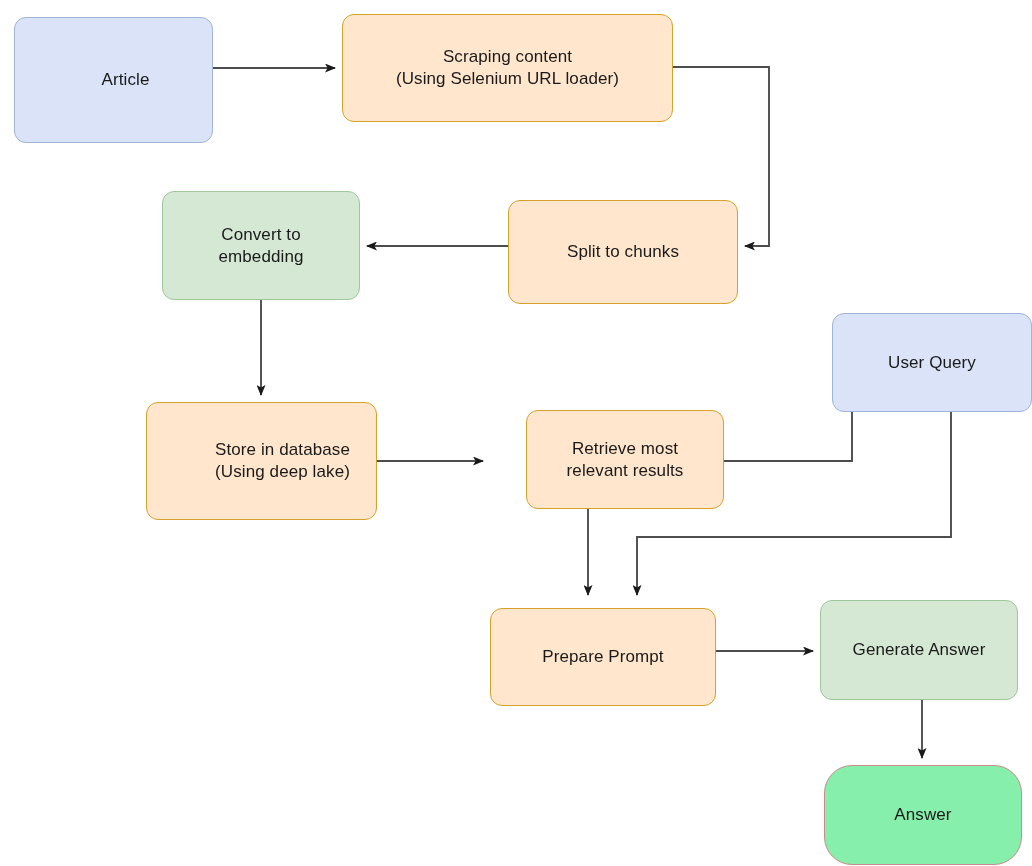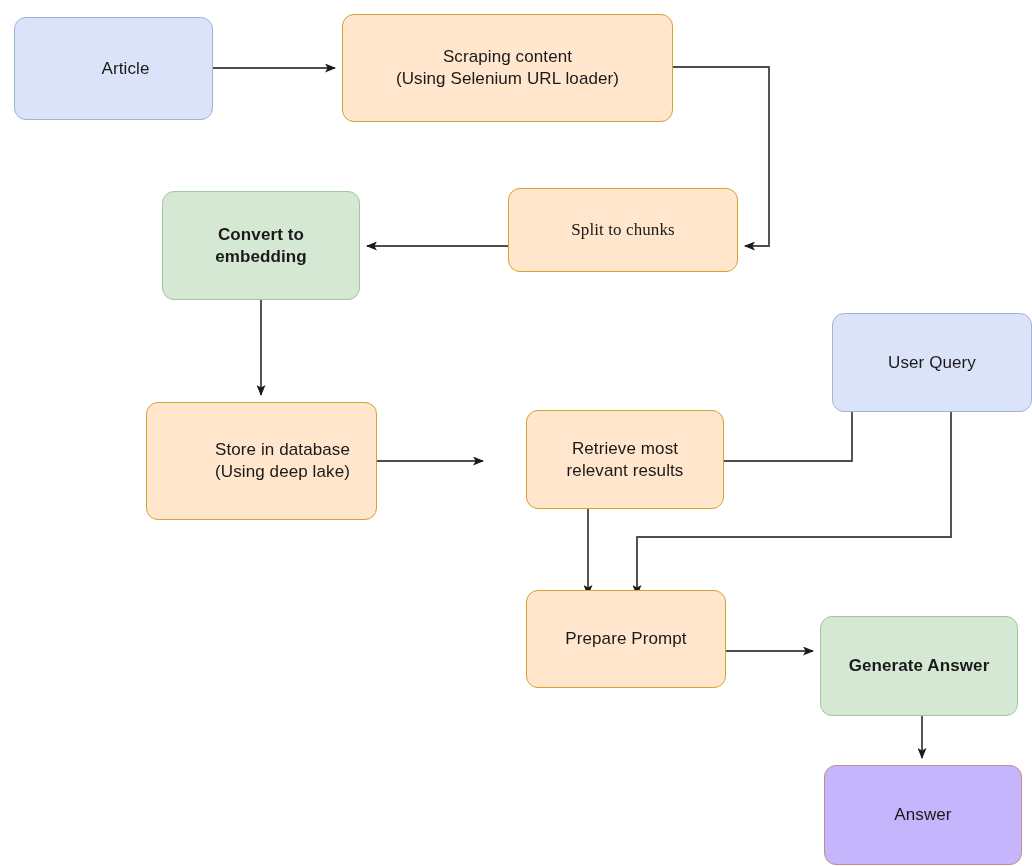--- a/index.html
+++ b/index.html
@@ -41,22 +41,22 @@
   .node-label {
     font-size: 17px;
     line-height: 22px;
     color: #1a1a1a;
     white-space: pre-line;
     padding: 0 8px;
     letter-spacing: 0.1px;
   }
   .fill-blue   { background: #dae3f7; border-color: #9fb4d9; }
   .fill-orange { background: #ffe6cc; border-color: #d6a22b; }
-  .fill-green  { background: #d5e8d4; border-color: #9fc79b; font-weight: bold; }
-  .fill-red    { background: #c4b5fd; border-color: #c98b8b; }
+  .fill-green  { background: #d5e8d4; border-color: #9fc79b; }
+  .fill-red    { background: #86efac; border-color: #c98b8b; border-radius: 28px; }
 </style>
 </head>
 <body>
 
 <div id="diagram-canvas">
 
   <svg id="edge-layer" viewBox="0 0 1032 866" width="1032" height="866" xmlns="http://www.w3.org/2000/svg">
     <defs>
       <marker id="arrowhead" markerWidth="11" markerHeight="9" refX="10" refY="4.5" orient="auto" markerUnits="userSpaceOnUse">
         <path d="M0,0 L11,4.5 L0,9 L2.6,4.5 Z" fill="#1a1a1a"></path>
@@ -70,49 +70,49 @@
         <polyline points="377,461 483,461" marker-end="url(#arrowhead)"></polyline>
         <polyline points="852,412 852,461 695,461" marker-end="url(#arrowhead)"></polyline>
         <polyline points="588,509 588,595" marker-end="url(#arrowhead)"></polyline>
         <polyline points="951,412 951,537 637,537 637,595" marker-end="url(#arrowhead)"></polyline>
         <polyline points="688,651 813,651" marker-end="url(#arrowhead)"></polyline>
         <polyline points="922,700 922,758" marker-end="url(#arrowhead)"></polyline>
       </g>
   </svg>
 
   <div id="node-group">
-      <div class="node fill-blue" style="left: 14px; top: 17px; width: 199px; height: 103px; padding-left: 24px;">
+      <div class="node fill-blue" style="left: 14px; top: 17px; width: 199px; height: 126px; padding-left: 24px;">
         <span class="node-label">Article</span>
       </div>
       <div class="node fill-orange" style="left: 342px; top: 14px; width: 331px; height: 108px;">
         <span class="node-label">Scraping content
 (Using Selenium URL loader)</span>
       </div>
       <div class="node fill-green" style="left: 162px; top: 191px; width: 198px; height: 109px;">
         <span class="node-label">Convert to
 embedding</span>
       </div>
-      <div class="node fill-orange" style="left: 508px; top: 188px; width: 230px; height: 84px; font-family: Liberation Serif, serif;">
+      <div class="node fill-orange" style="left: 508px; top: 200px; width: 230px; height: 104px;">
         <span class="node-label">Split to chunks</span>
       </div>
       <div class="node fill-orange" style="left: 146px; top: 402px; width: 231px; height: 118px; padding-left: 42px;">
         <span class="node-label">Store in database
 (Using deep lake)</span>
       </div>
       <div class="node fill-orange" style="left: 490px; top: 410px; width: 198px; height: 99px; margin-left: 36px;">
         <span class="node-label">Retrieve most
 relevant results</span>
       </div>
       <div class="node fill-blue" style="left: 800px; top: 313px; width: 200px; height: 99px; margin-left: 32px;">
         <span class="node-label">User Query</span>
       </div>
-      <div class="node fill-orange" style="left: 490px; top: 590px; width: 200px; height: 98px; margin-left: 36px;">
+      <div class="node fill-orange" style="left: 490px; top: 608px; width: 226px; height: 98px;">
         <span class="node-label">Prepare Prompt</span>
       </div>
-      <div class="node fill-green" style="left: 820px; top: 600px; width: 198px; height: 100px; margin-top: 16px;">
+      <div class="node fill-green" style="left: 820px; top: 600px; width: 198px; height: 100px;">
         <span class="node-label">Generate Answer</span>
       </div>
       <div class="node fill-red" style="left: 824px; top: 765px; width: 198px; height: 100px;">
         <span class="node-label">Answer</span>
       </div>
     </div>
 
 </div>
 
 </body></html>

